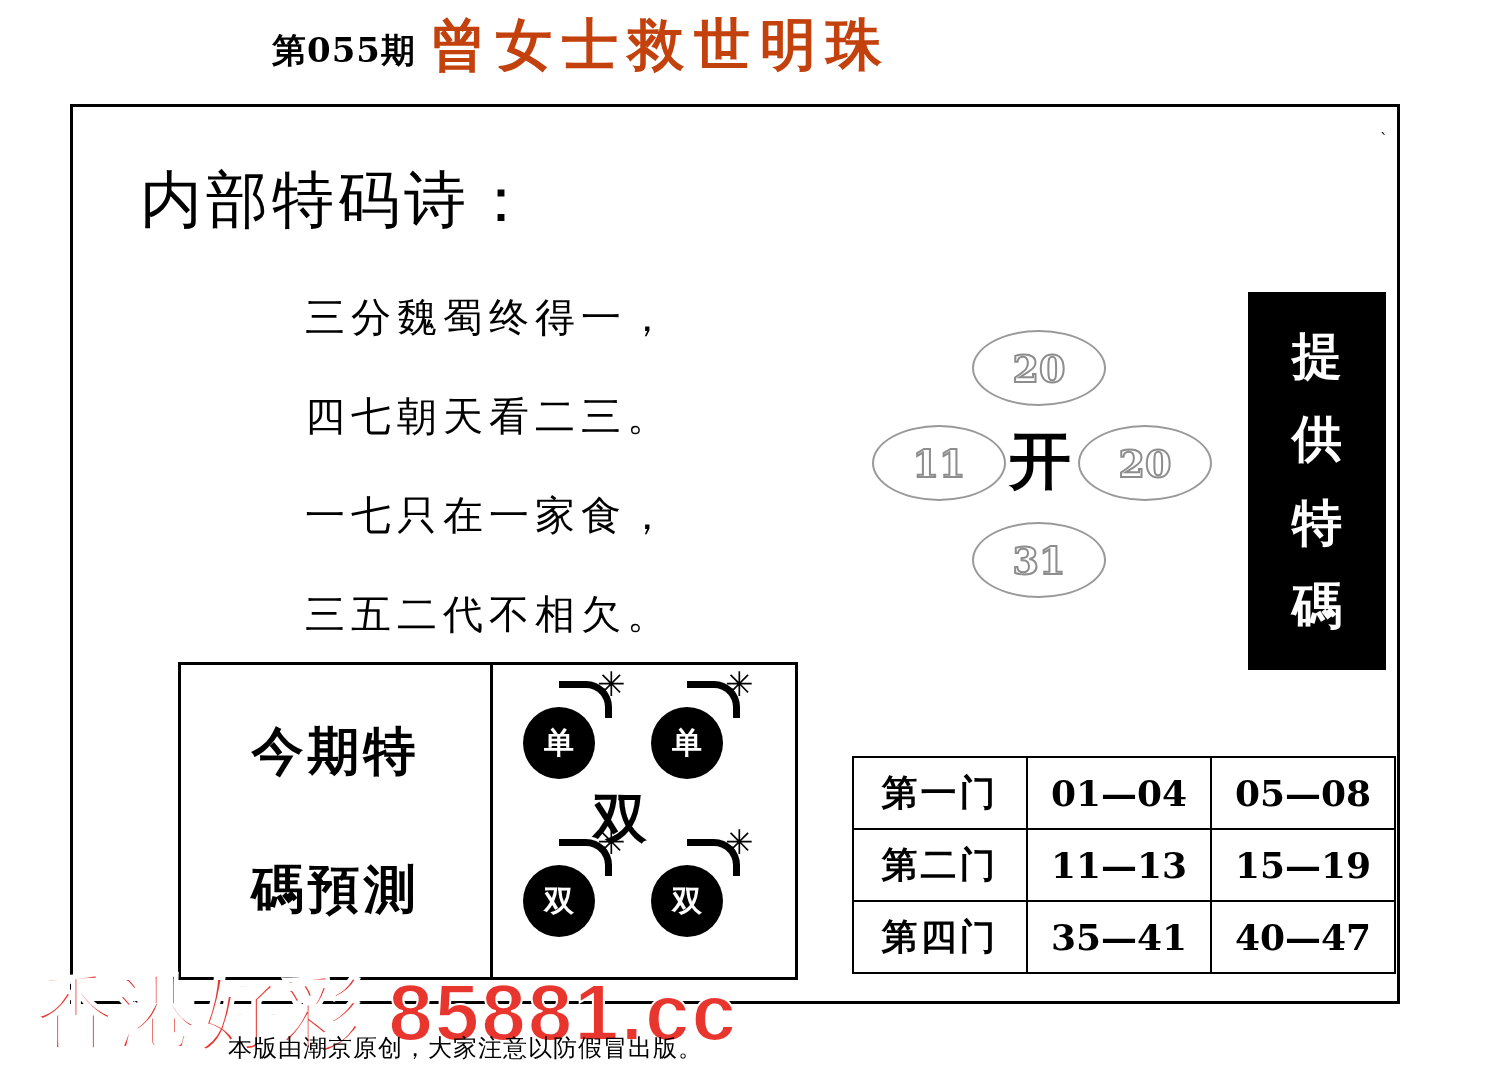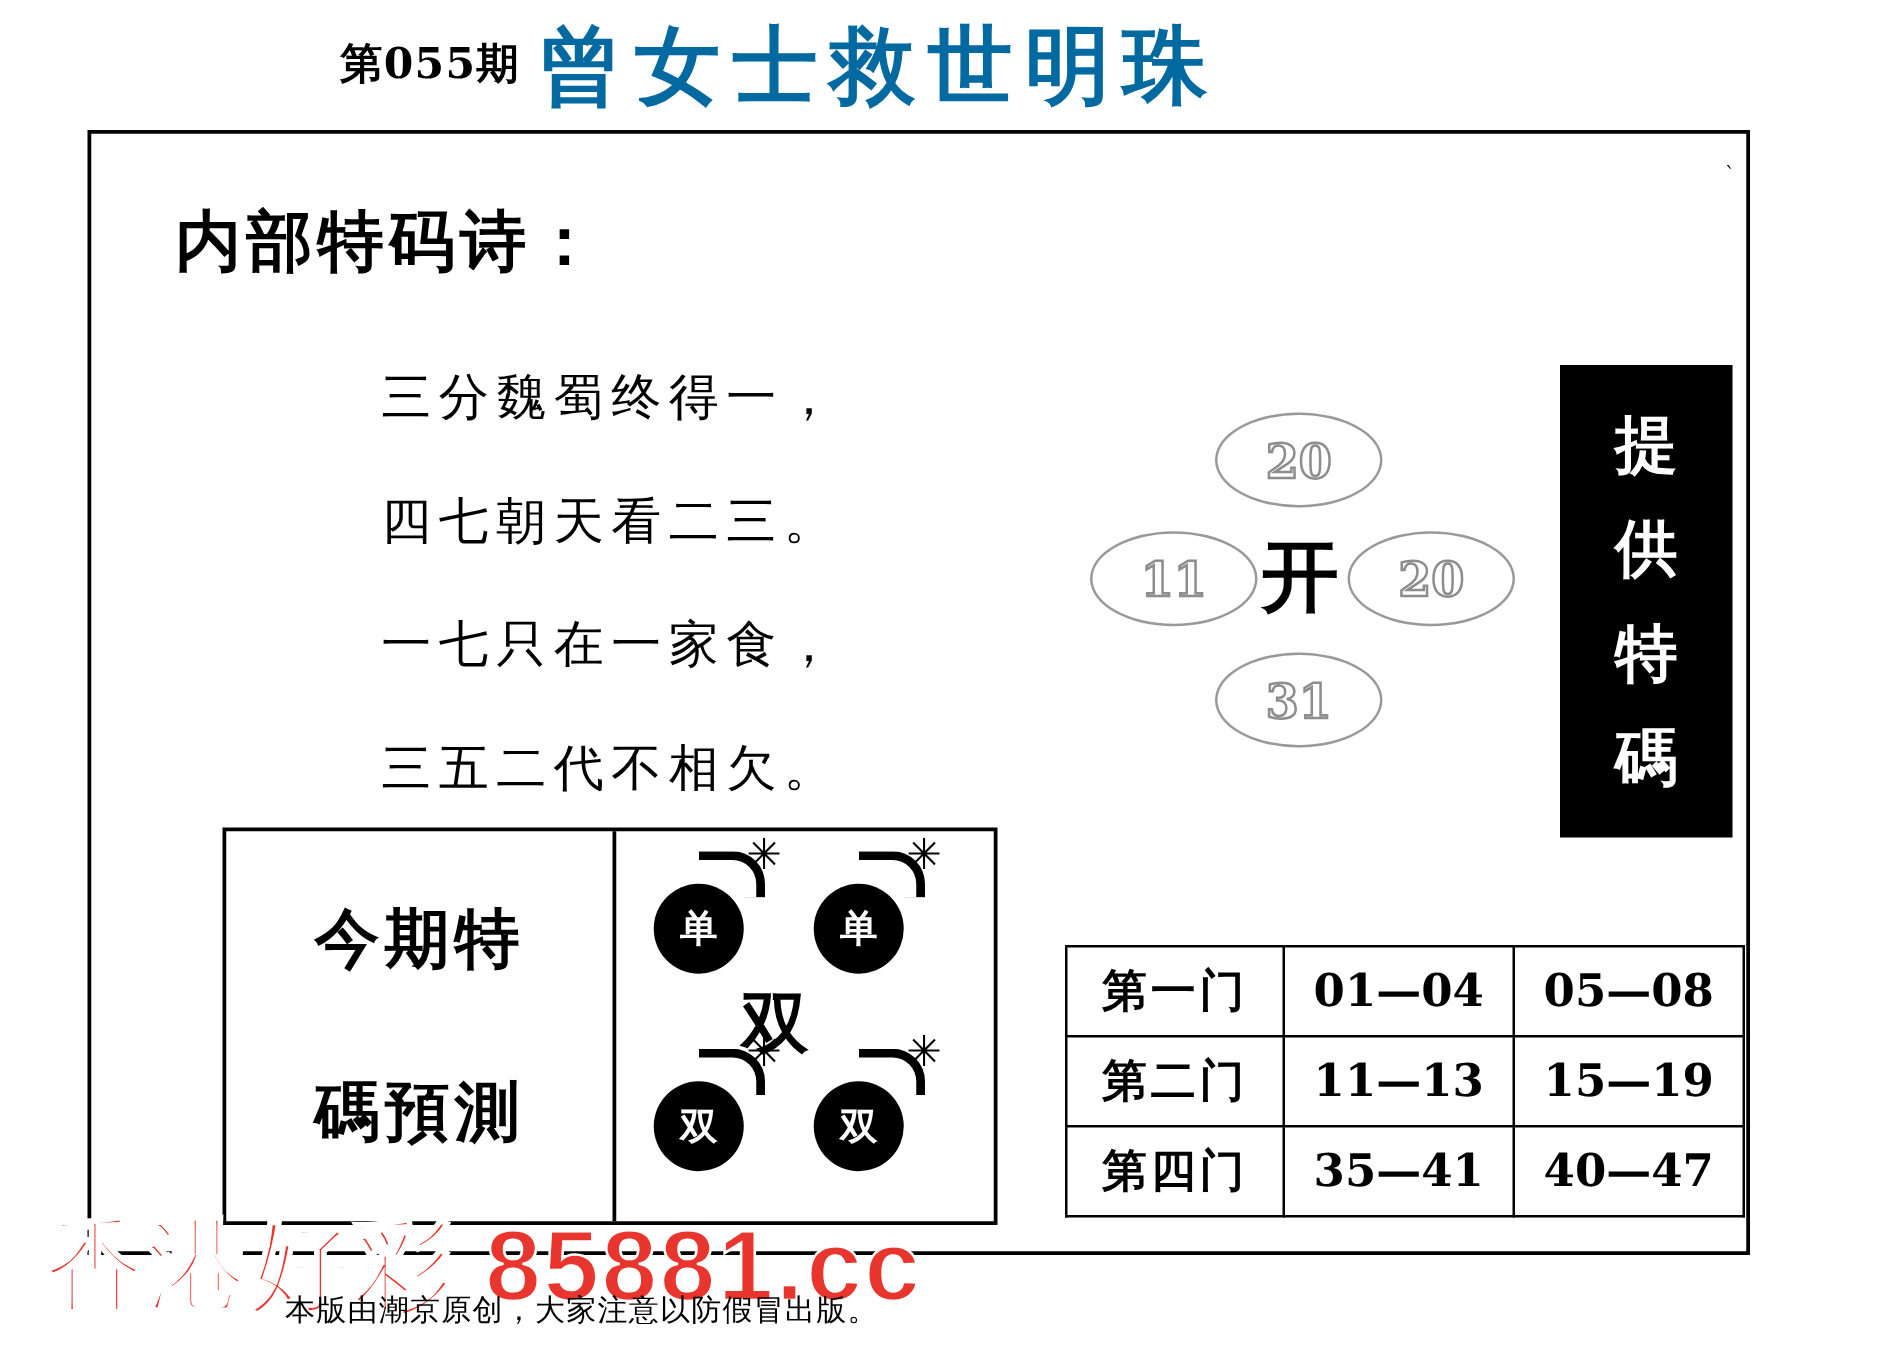--- a/index.html
+++ b/index.html
@@ -29,23 +29,23 @@
     font-size: 34px;
     font-weight: bold;
     color: #000;
     letter-spacing: 1px;
     font-family: "DejaVu Serif", serif;
   }
   .main-title {
     position: absolute;
     left: 430px;
     top: 8px;
-    font-size: 68px;
-    font-weight: bold;
-    color: #0369a1;
+    font-size: 56px;
+    font-weight: bold;
+    color: #c2410c;
     letter-spacing: 10px;
     font-family: "DejaVu Serif", serif;
     white-space: nowrap;
   }
 
   
   .frame {
     position: absolute;
     left: 70px;
     top: 104px;
@@ -53,22 +53,22 @@
     height: 900px;
     border: 3px solid #000;
     box-sizing: border-box;
   }
 
   
   .poem-label {
     position: absolute;
     left: 140px;
     top: 158px;
-    font-size: 53px;
-    font-weight: bold;
+    font-size: 62px;
+    font-weight: normal;
     letter-spacing: 4px;
     font-family: "DejaVu Serif", serif;
   }
   .poem {
     position: absolute;
     left: 305px;
     top: 290px;
     width: 520px;
   }
   .poem-line {

